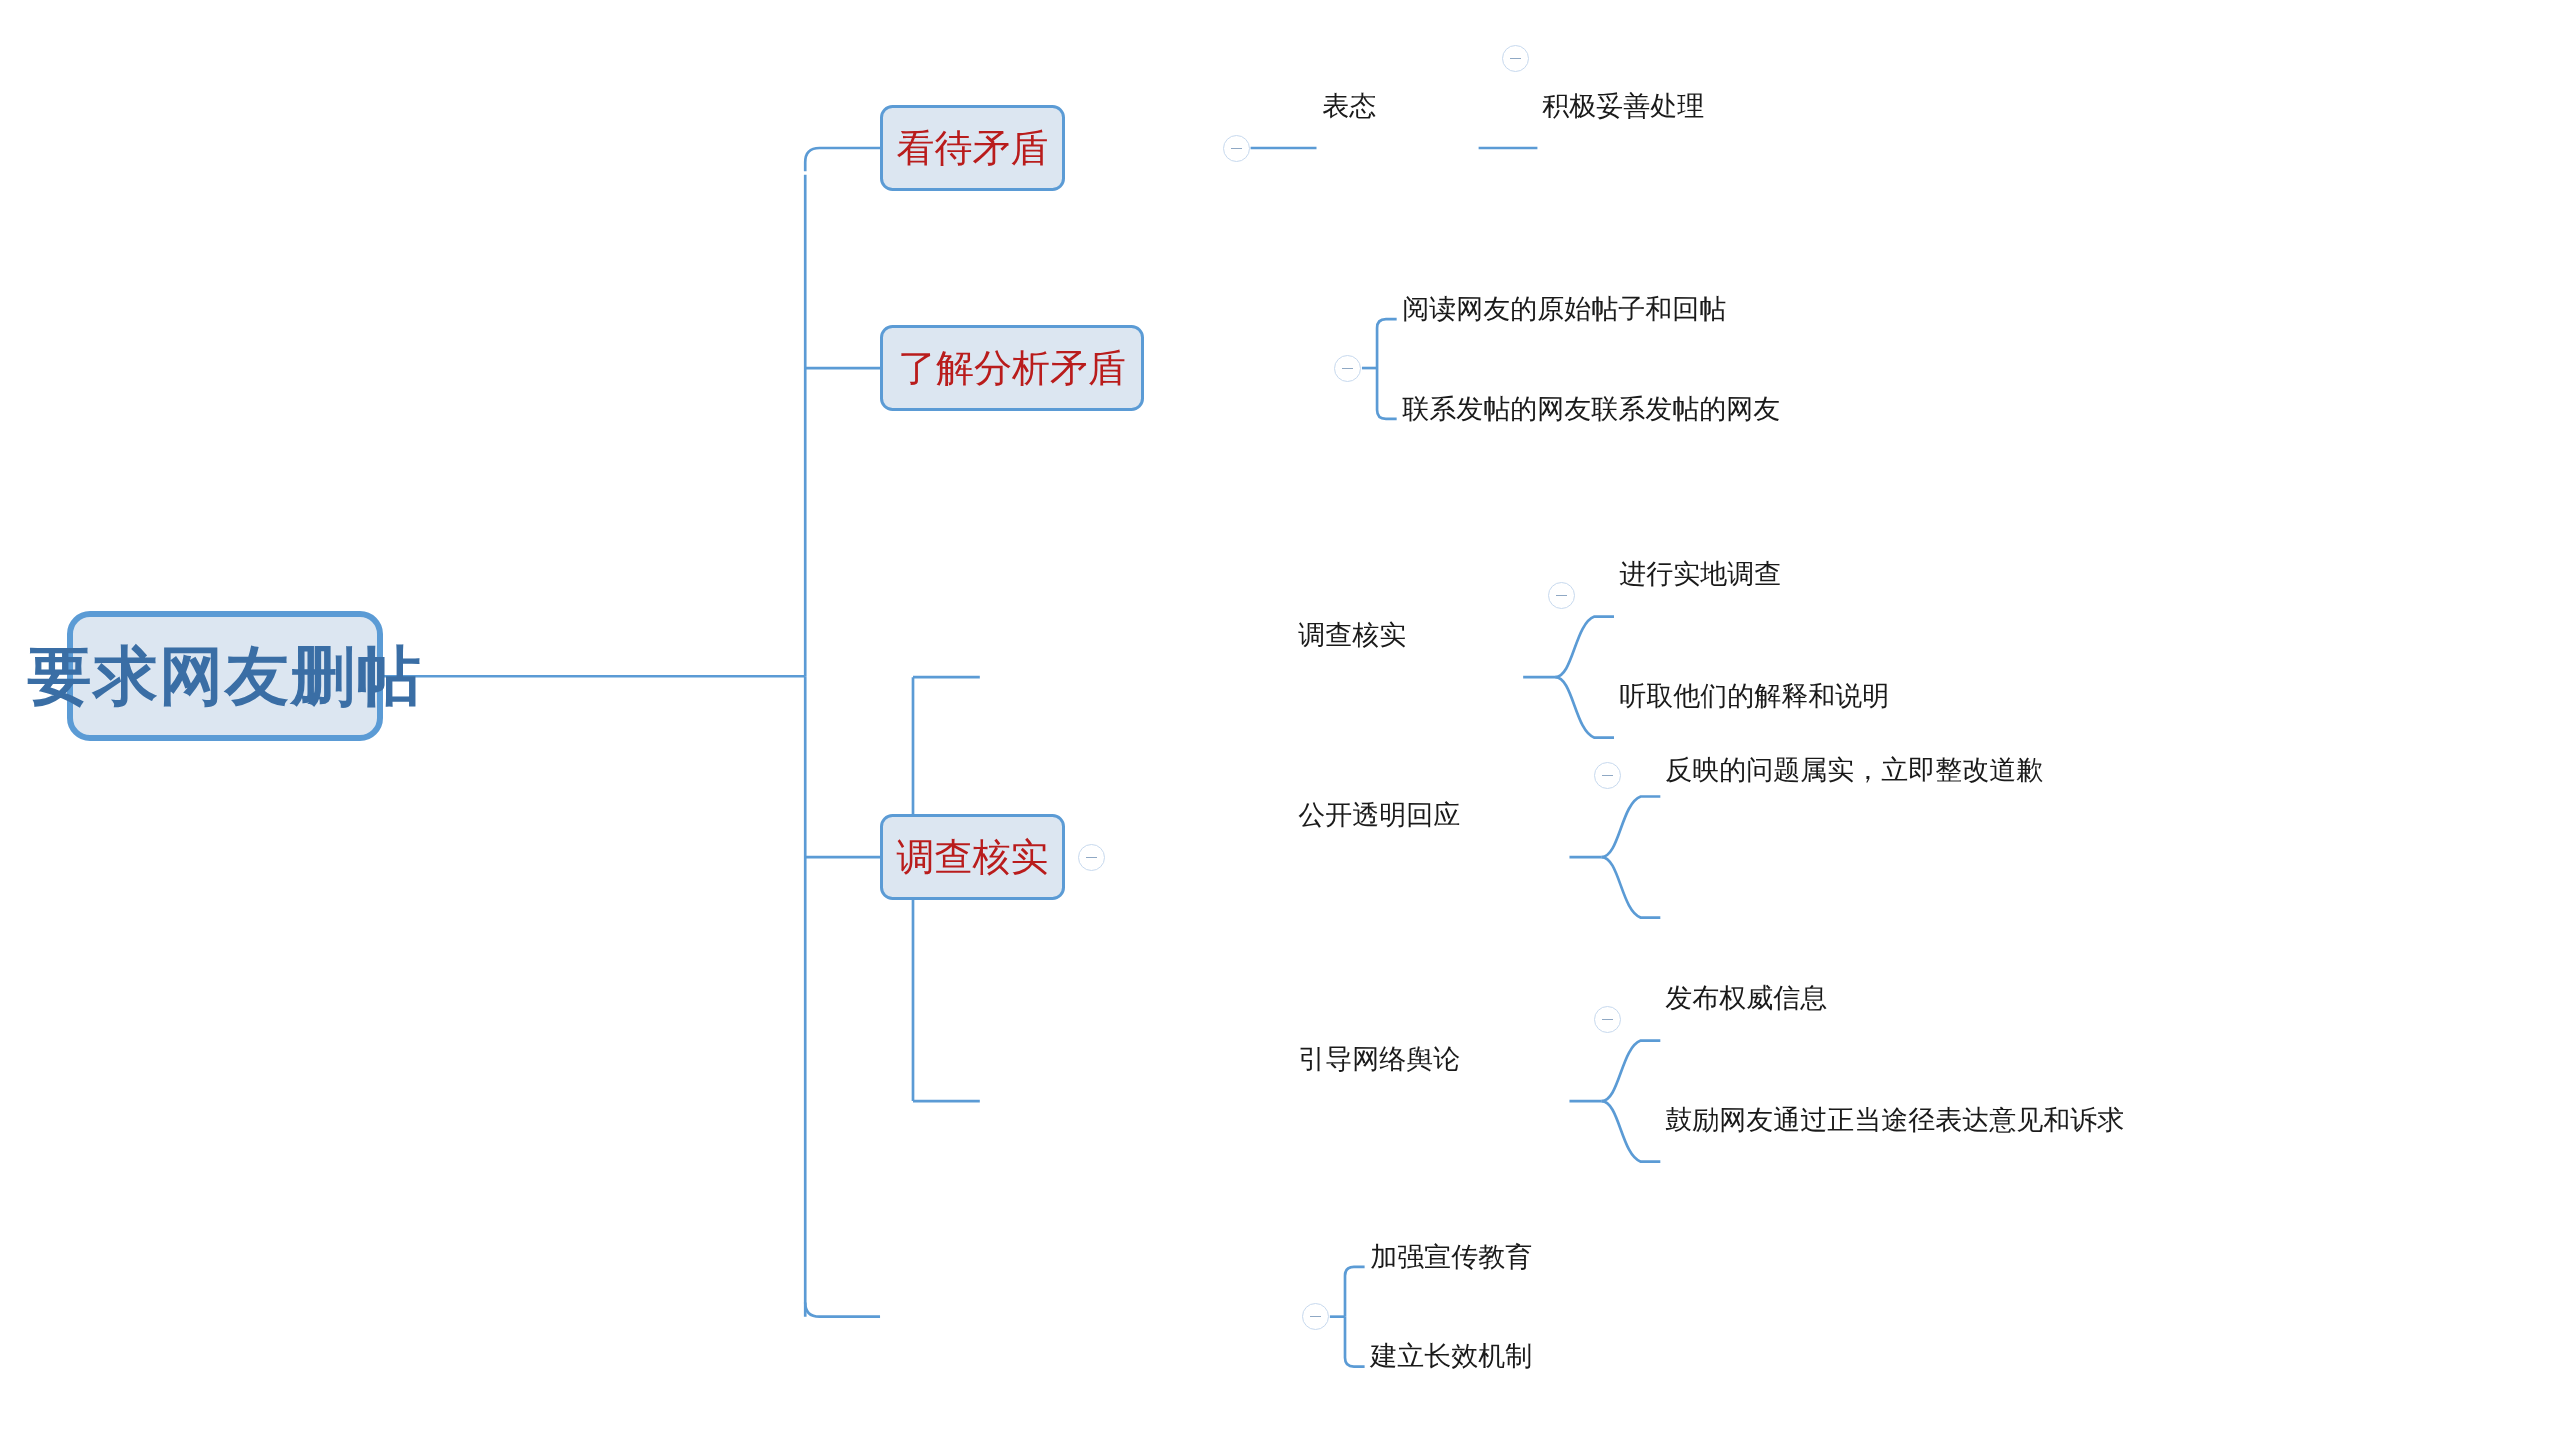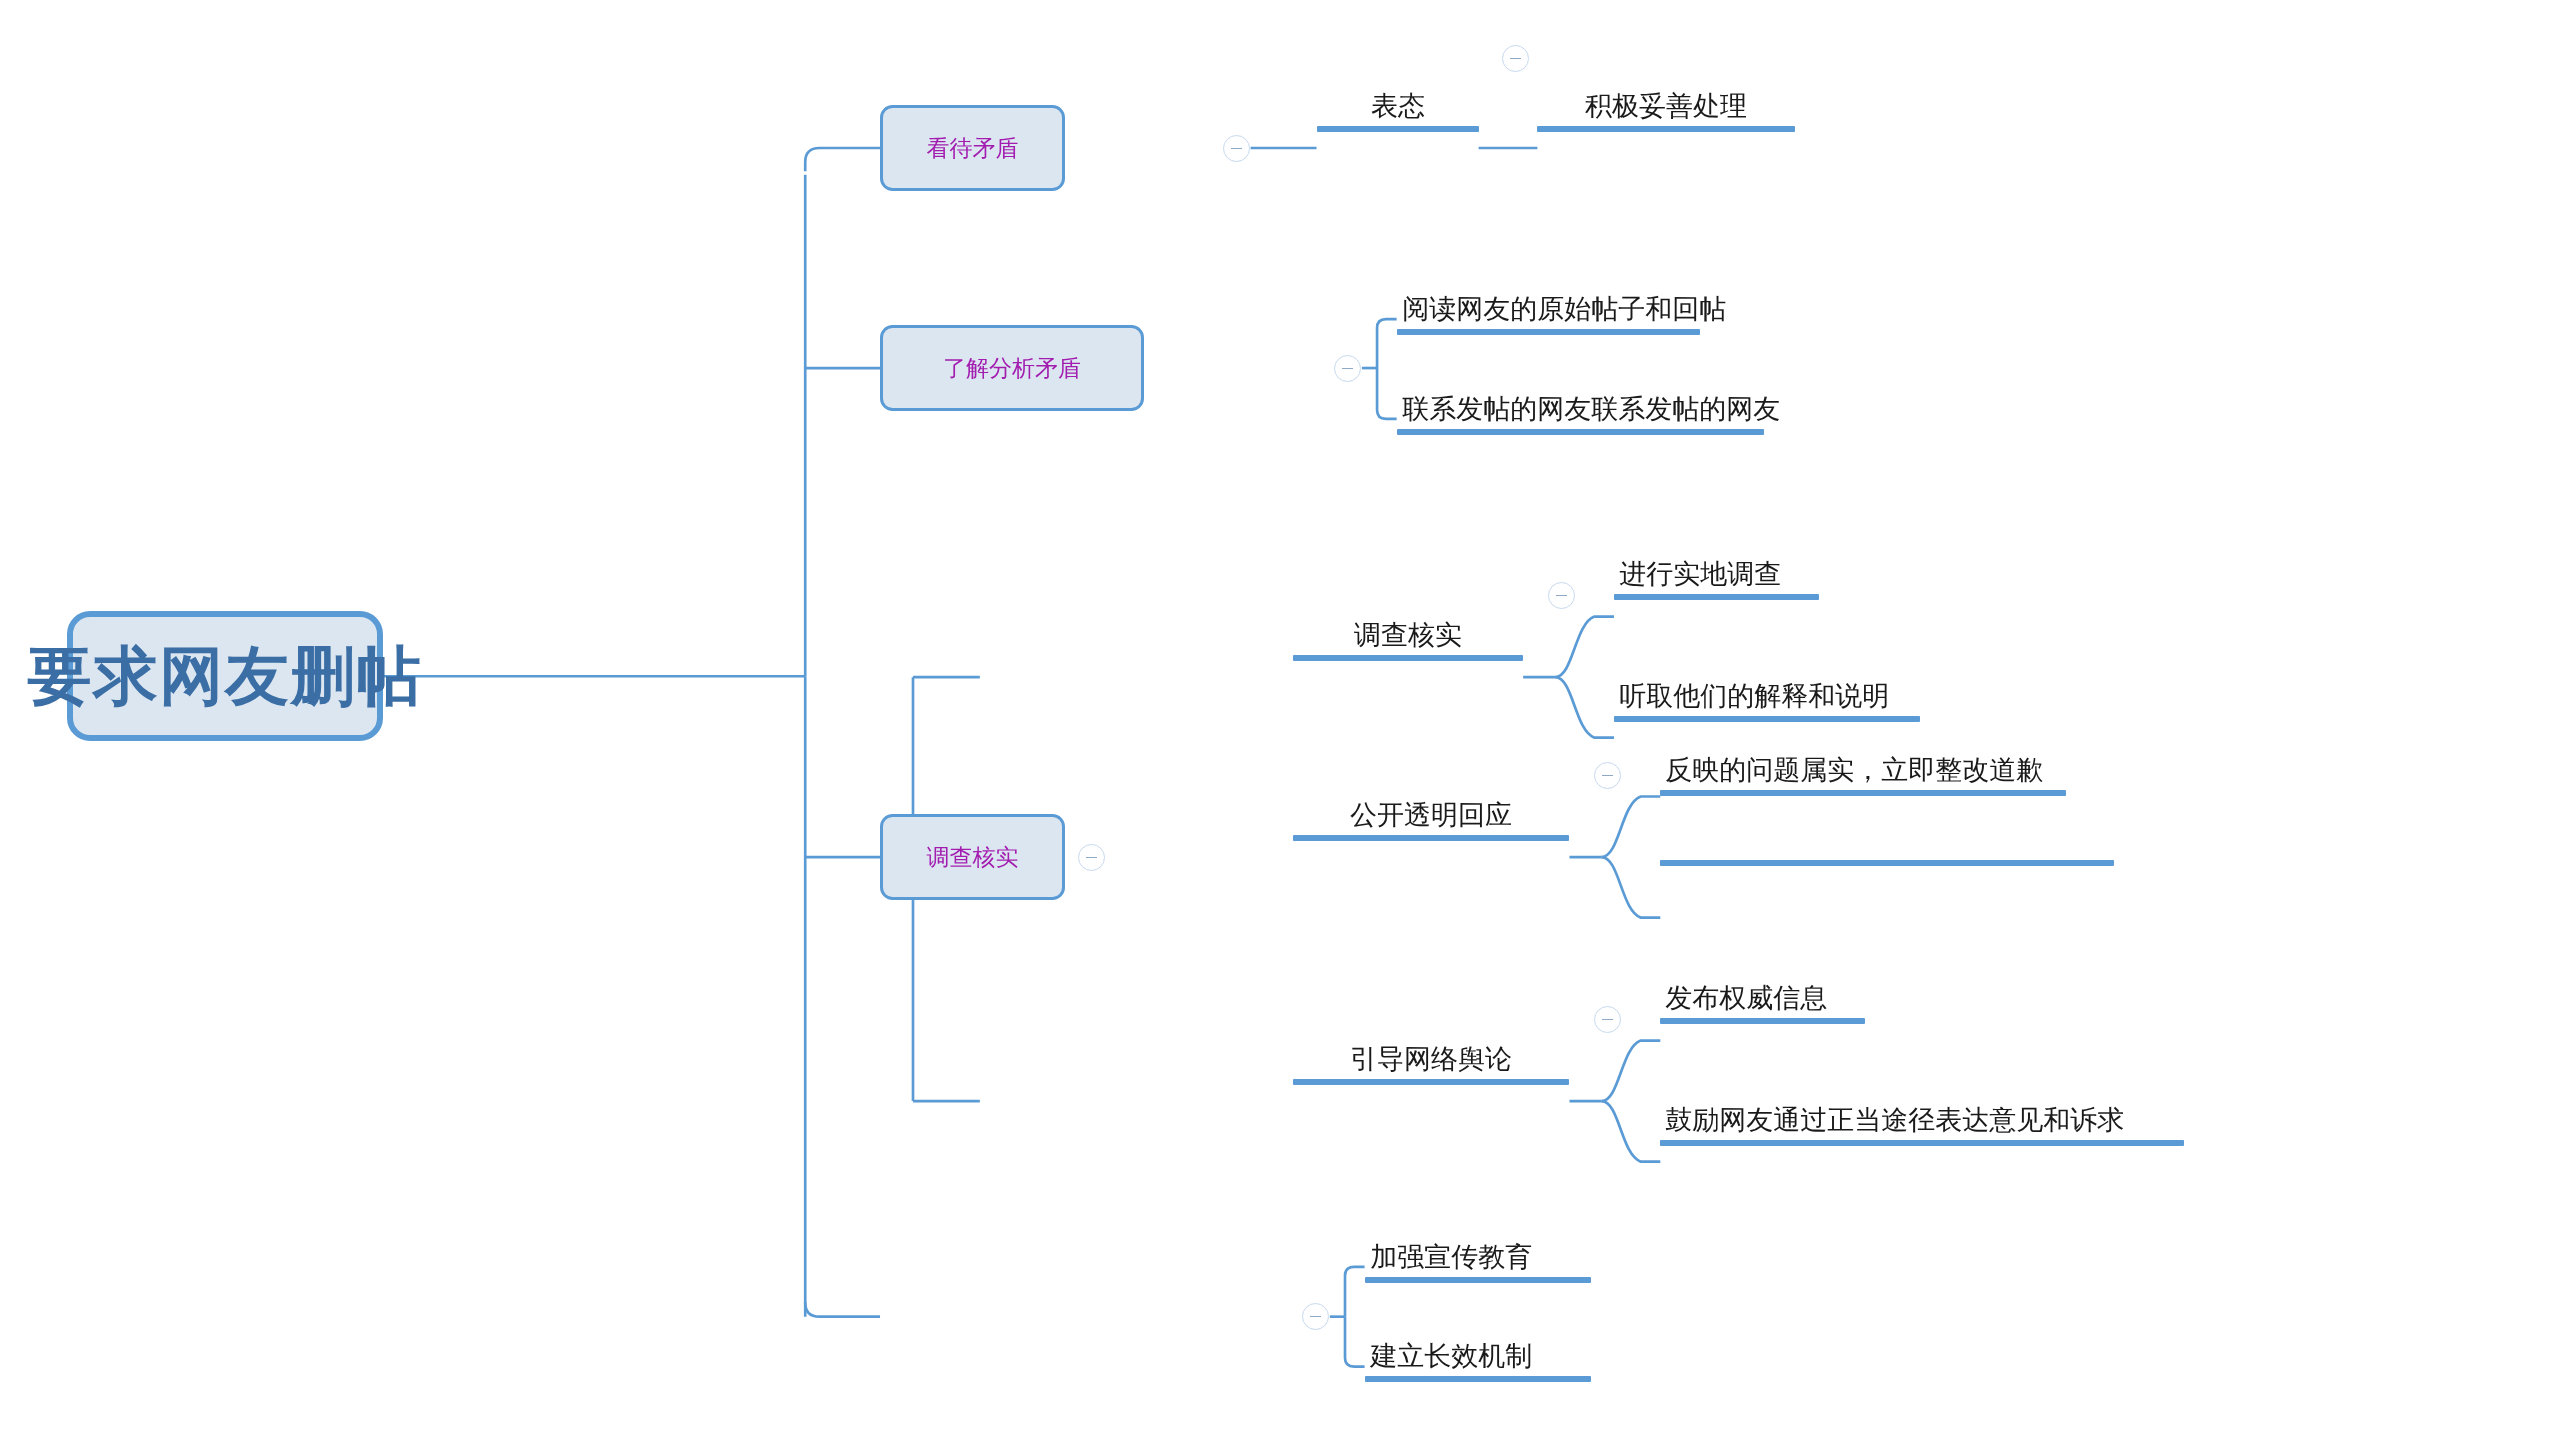--- a/index.html
+++ b/index.html
@@ -54,30 +54,30 @@
     position: absolute;
     box-sizing: border-box;
     background: #dce6f1;
     border: 3.6px solid #5b9bd5;
     border-radius: 12.5px;
     display: flex;
     align-items: center;
     justify-content: center;
   }
   .l1-node .label {
-    font-size: 23px;
-    color: #a21caf;
+    font-size: 38px;
+    color: #b91c1c;
     white-space: nowrap;
   }
 
   
   .text-node {
     position: absolute;
     display: flex;
-    flex-direction: column;
+    flex-direction: row;
     align-items: stretch;
   }
   .text-node .label {
     font-size: 27px;
     color: #1a1a1a;
     white-space: nowrap;
     line-height: 1.15;
     padding: 0 5.3px 3.6px 5.3px;
   }
   .text-node .underline {

